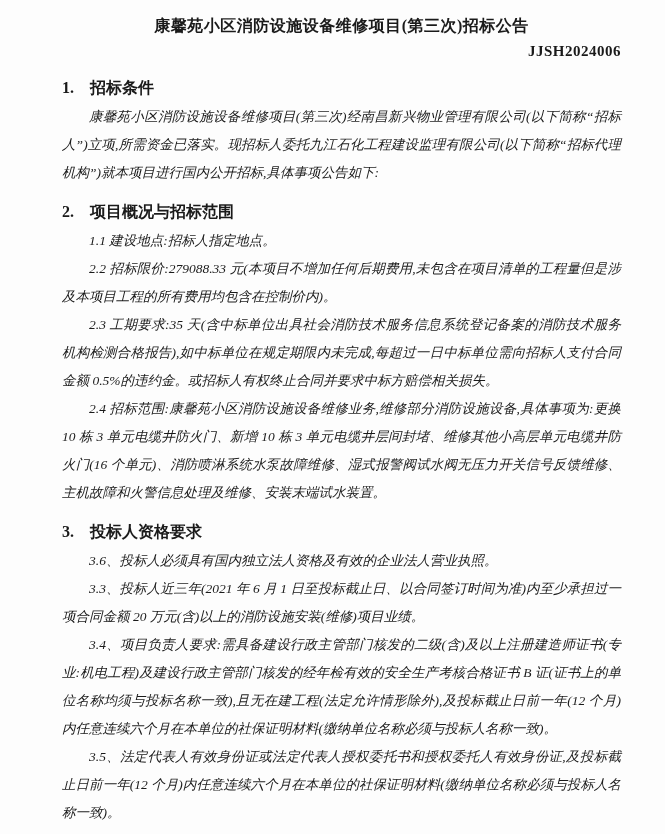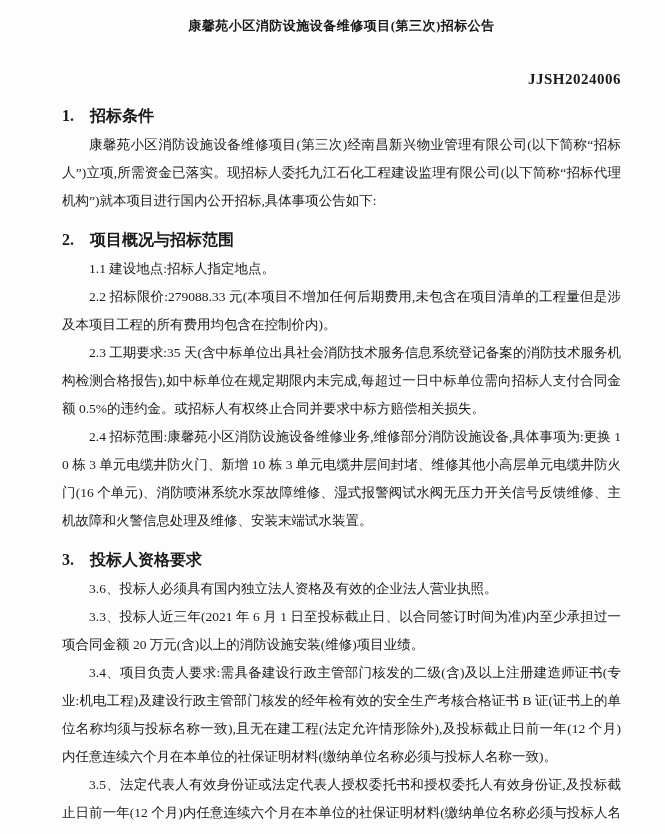--- a/index.html
+++ b/index.html
@@ -10,24 +10,24 @@
     height: 834px;
     margin: 0 auto;
     background: #fdfdfd;
     font-family: "Liberation Serif", "DejaVu Serif", serif;
     color: #1a1a1a;
     padding: 13px 44px 0 62px;
     overflow: hidden;
   }
   .doc-title {
     text-align: center;
-    font-size: 13px;
+    font-size: 16px;
     font-weight: bold;
     line-height: 26px;
-    margin-bottom: 28px;
+    margin-bottom: 0;
     letter-spacing: 0.5px;
   }
   .doc-number {
     text-align: right;
     font-size: 15px;
     font-weight: bold;
     line-height: 24px;
     margin-bottom: 9px;
     letter-spacing: 0.5px;
   }
@@ -40,20 +40,21 @@
   .section-heading .hnum {
     display: inline-block;
     min-width: 28px;
   }
   .para {
     font-size: 13.5px;
     line-height: 28px;
     text-align: justify;
     text-indent: 2em;
     word-break: break-all;
+    font-style: italic;
   }
 </style>
 </head>
 <body>
 
 <div class="page">
 
   <div class="doc-title">康馨苑小区消防设施设备维修项目(第三次)招标公告</div>
   <div class="doc-number">JJSH2024006</div>
 

